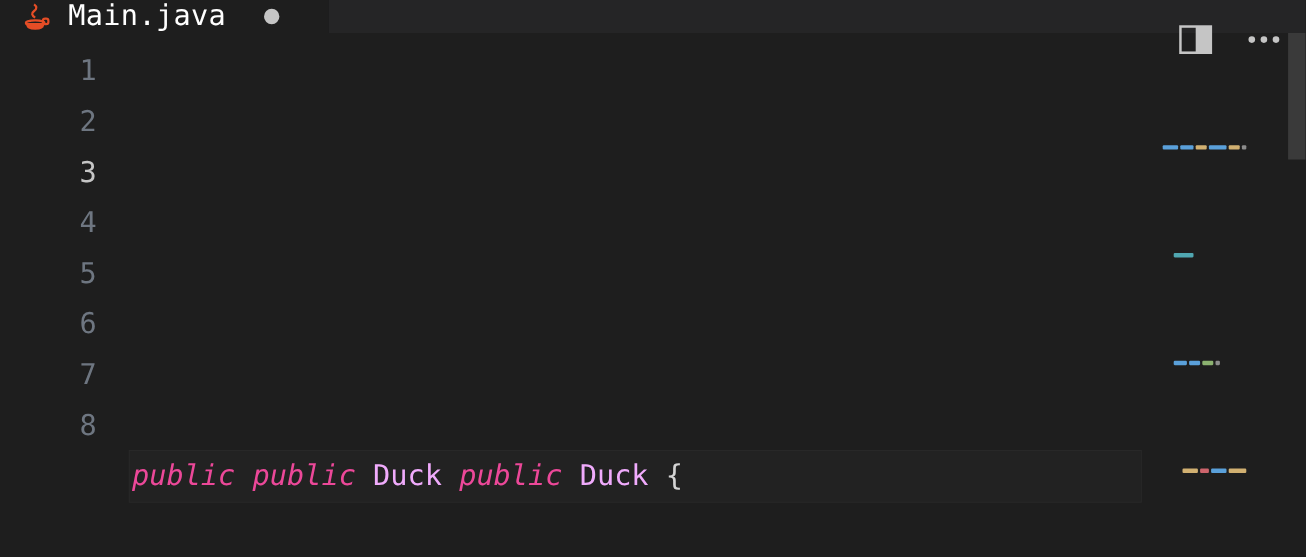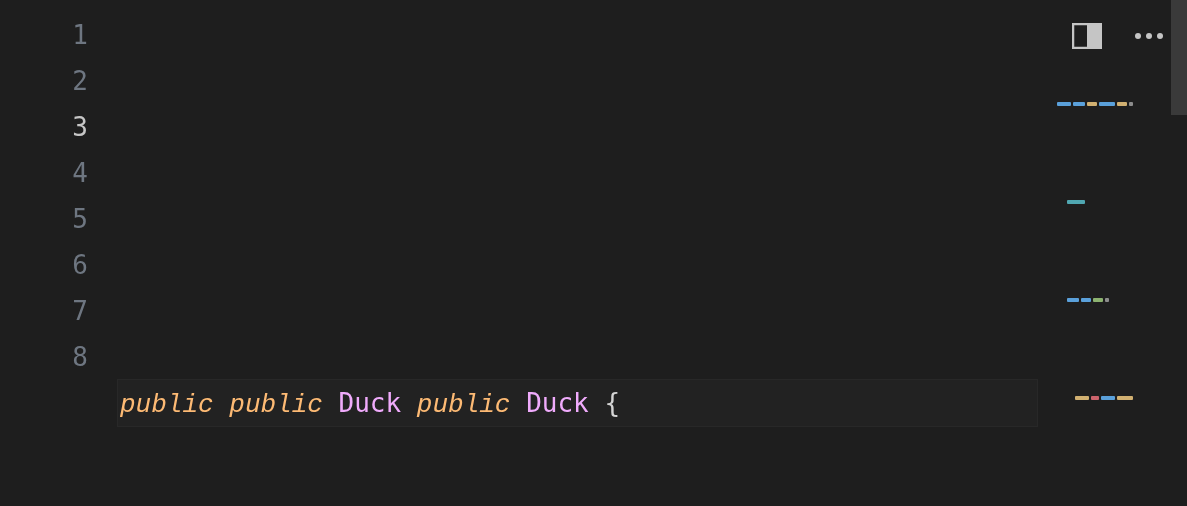--- a/index.html
+++ b/index.html
@@ -100,21 +100,21 @@
   }
   .code .line { height: 46px; }
   .code .line.active {
     background: rgba(255,255,255,0.02);
     outline: 1px solid #282828;
     margin-left: -2px;
     padding-left: 2px;
     margin-right: 150px;
   }
   
-  .k  { color: #fdba74; font-style: italic; font-family: Liberation Mono, monospace;}   
+  .k  { color: #ec4899; font-style: italic;}   
   .cls{ color: #f0abfc; }  
   .pun{ color: #d4d4d4; } 
 
   .minimap {
     position: absolute;
     right: 20px;
     top: 10px;
     width: 110px;
     height: 42px;
     pointer-events: none;
@@ -144,20 +144,32 @@
     width: 16px;
     height: 115px;
     background: #3a3a3a;
   }
 </style>
 </head>
 <body>
 
 <div class="editor">
   <div class="tabbar">
+    <div class="tab">
+      <span class="java-icon">
+        <svg width="28" height="28" viewBox="0 0 28 28">
+          <path d="M6 20 L6 22 Q6 26 14 26 Q22 26 22 22 L22 20 Z" fill="#e44d26"></path>
+          <ellipse cx="14" cy="20" rx="8.5" ry="2.4" fill="none" stroke="#e44d26" stroke-width="2"></ellipse>
+          <rect x="21" y="16" width="5" height="5" rx="2" fill="none" stroke="#e44d26" stroke-width="2"></rect>
+          <path d="M13 3 Q17 6 13 9 Q9 12 14 15" fill="none" stroke="#e44d26" stroke-width="2"></path>
+        </svg>
+      </span>
+      <span class="filename">Main.java</span>
+      <span class="dirty-dot"></span>
+    </div>
     <div class="toolbar-right">
       <div class="icon-btn">
         <svg width="30" height="26" viewBox="0 0 30 26">
           <rect x="1" y="1" width="28" height="24" fill="none" stroke="#c5c5c5" stroke-width="2.5"></rect>
           <rect x="15" y="1" width="14" height="24" fill="#c5c5c5"></rect>
         </svg>
       </div>
       <div class="icon-btn">
         <svg width="30" height="8" viewBox="0 0 30 8">
           <circle cx="4" cy="4" r="3" fill="#c5c5c5"></circle>

